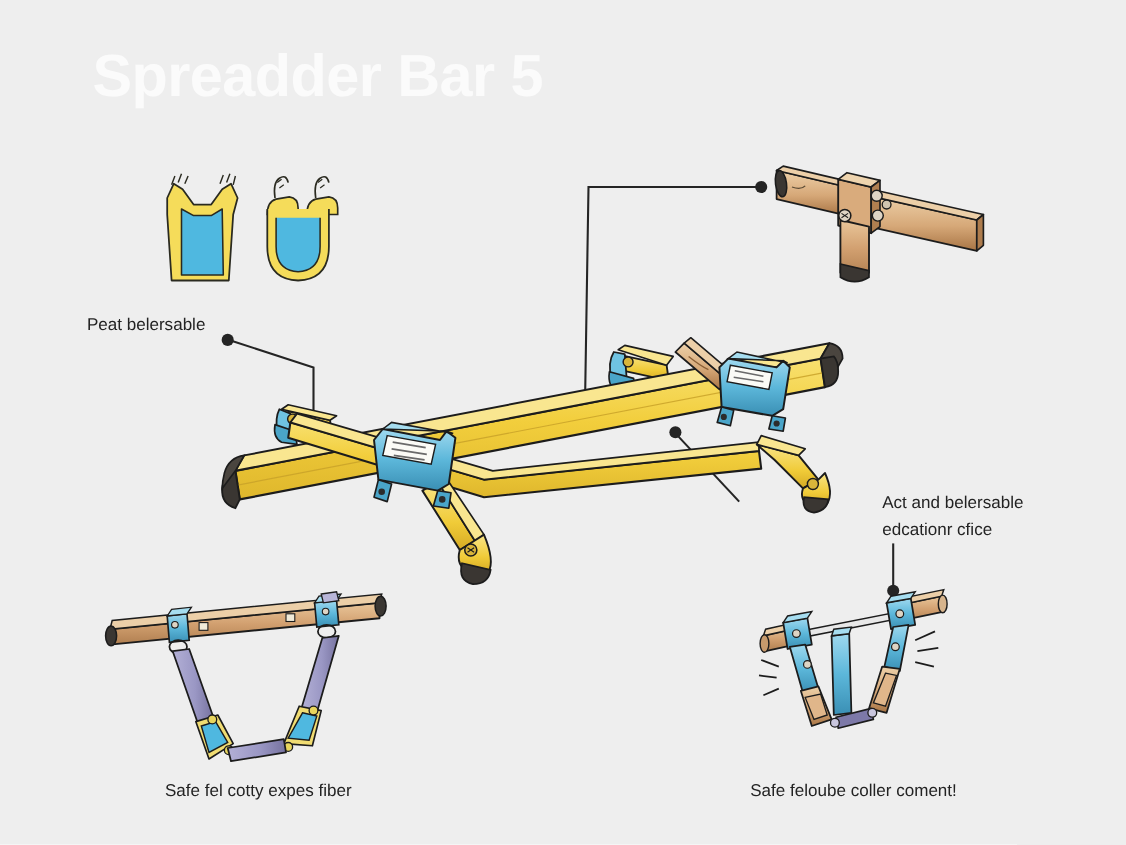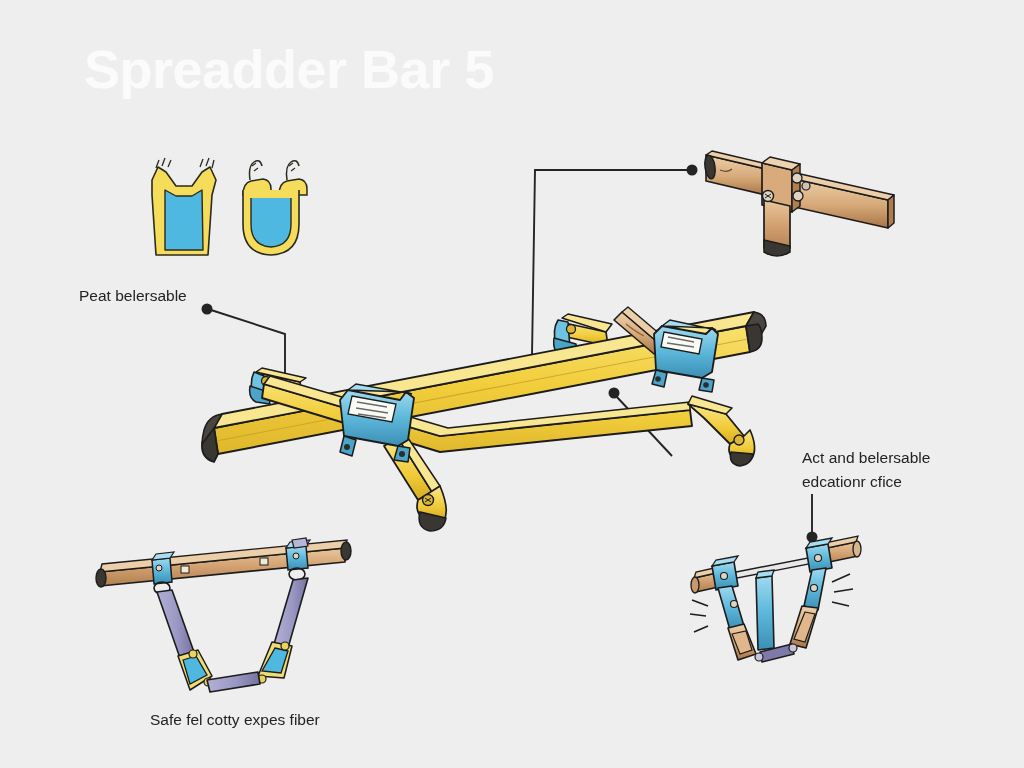--- a/index.html
+++ b/index.html
@@ -340,13 +340,14 @@
 
   <div class="anno anno-peat">Peat belersable</div>
 
   <div class="anno anno-act">
     <div>Act and belersable</div>
     <div>edcationr cfice</div>
   </div>
 
   <div class="anno anno-left">Safe fel cotty expes fiber</div>
 
+  <div class="anno anno-right">Safe feloube coller coment!</div>
 </div>
 
 </body></html>

